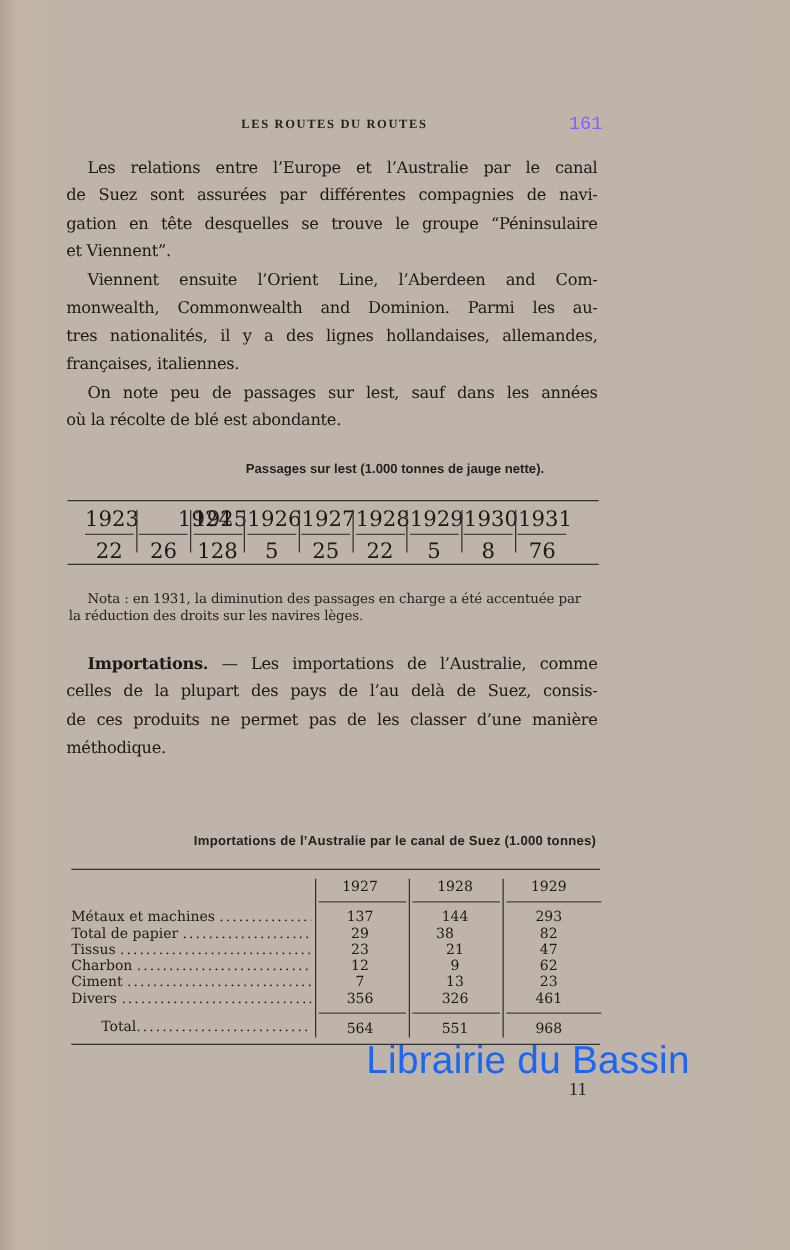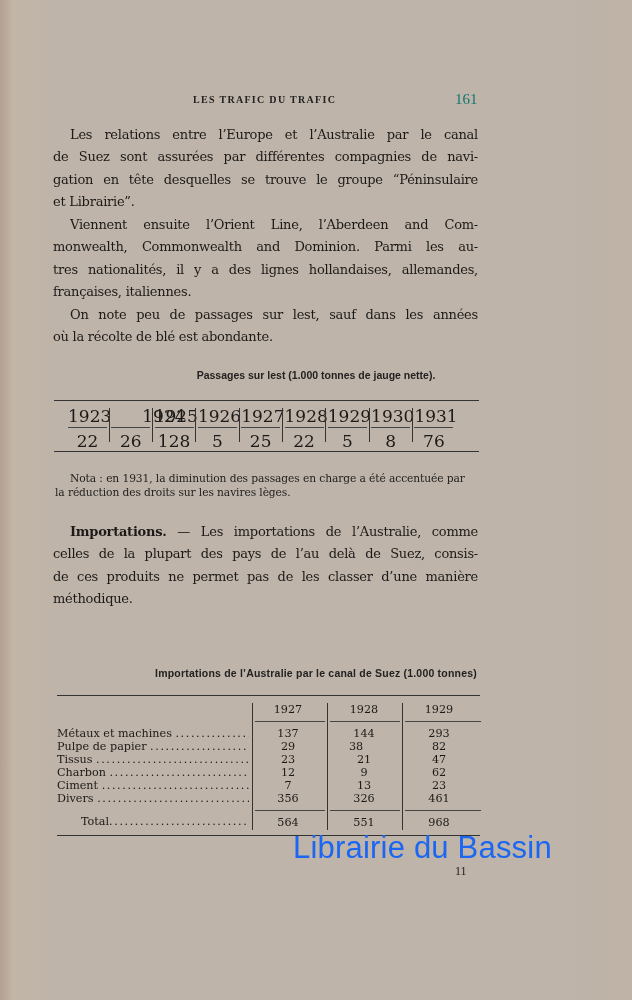--- a/index.html
+++ b/index.html
@@ -7,21 +7,21 @@
       width: 632px; height: 1000px; overflow: hidden; position: relative;
       background: linear-gradient(90deg, #c7b6a8 0px, #c2b5a8 18px, #bfb4a9 60px, #beb4a9 560px, #bfb3a7 632px);
       font-family: "DejaVu Serif", "Liberation Serif", serif;
       color: #1c1a18;
     }
     .page-shade { position: absolute; left: 0; top: 0; width: 14px; height: 1000px;
       background: linear-gradient(90deg, rgba(120,100,85,0.25), rgba(0,0,0,0)); }
     .running-head { position: absolute; top: 92px; left: 0; width: 632px; height: 18px; }
     .running-title { position: absolute; left: 193px; top: 2px; font-size: 10px; letter-spacing: 1.3px;
       font-family: "Liberation Serif", serif; font-weight: bold; color: #222; }
-    .page-num { position: absolute; left: 455px; top: -1px; font-size: 15px; font-family: Liberation Serif, serif; color: #0f766e; }
+    .page-num { position: absolute; left: 455px; top: -1px; font-size: 15px; font-family: Liberation Mono, monospace; color: #8b5cf6; }
 
     .para { position: absolute; left: 53px; width: 425px; font-size: 13px; line-height: 22.4px;
       text-align: justify; font-family: "DejaVu Serif", serif; letter-spacing: -0.25px; }
     .para .line { display: block; white-space: nowrap; text-align-last: justify; }
     .para .line.last { text-align-last: left; }
     .indent { padding-left: 17px; }
 
     .caption { position: absolute; left: 0; width: 632px; text-align: center;
       font-family: "Liberation Sans", sans-serif; font-weight: bold; font-size: 10.5px; color: #222; }
 
@@ -45,39 +45,39 @@
     .t2 .rule-bot { position: absolute; left: 0; top: 140px; width: 423px; border-top: 1.5px solid #333; }
     .t2 .vsep { position: absolute; top: 8px; height: 127px; border-left: 1.3px solid #333; }
     .t2 .hdr { position: absolute; top: 8px; width: 70px; text-align: center; }
     .t2 .hline { position: absolute; top: 26px; border-top: 1.2px solid #444; }
     .t2 .tline { position: absolute; top: 115px; border-top: 1.2px solid #444; }
     .t2 .label { position: absolute; left: 0; width: 192px; white-space: nowrap; overflow: hidden; line-height: 13px; }
     .t2 .label .dots { letter-spacing: 1.6px; }
     .t2 .val { position: absolute; width: 70px; text-align: center; line-height: 13px; }
     .t2 .total-label { position: absolute; left: 24px; width: 168px; white-space: nowrap; overflow: hidden; top: 120px; }
 
-    .footer-sig { position: absolute; left: 455px; top: 864px; font-size: 12px; font-family: "Liberation Serif", serif; color: #222; }
+    .footer-sig { position: absolute; left: 455px; top: 864px; font-size: 15px; font-family: "Liberation Serif", serif; color: #222; }
     .watermark { position: absolute; left: 293px; top: 830px; font-family: "Liberation Sans", sans-serif;
       font-size: 31px; color: #1b66f2; letter-spacing: 0.2px; white-space: nowrap; }
   </style>
 </head>
 <body>
 
 <div class="page-shade"></div>
 
 <div class="running-head">
-  <span class="running-title">LES TRAFIC DU TRAFIC</span>
+  <span class="running-title">LES ROUTES DU ROUTES</span>
   <span class="page-num">161</span>
 </div>
 
 <div class="para" style="top:124px;">
   <span class="line indent">Les relations entre l’Europe et l’Australie par le canal</span>
   <span class="line">de Suez sont assurées par différentes compagnies de navi-</span>
   <span class="line">gation en tête desquelles se trouve le groupe “Péninsulaire</span>
-  <span class="line last">et Librairie”.</span>
+  <span class="line last">et Viennent”.</span>
 </div>
 
 <div class="para" style="top:214px;">
   <span class="line indent">Viennent ensuite l’Orient Line, l’Aberdeen and Com-</span>
   <span class="line">monwealth, Commonwealth and Dominion. Parmi les au-</span>
   <span class="line">tres nationalités, il y a des lignes hollandaises, allemandes,</span>
   <span class="line last">françaises, italiennes.</span>
 </div>
 
 <div class="para" style="top:304px;">
@@ -153,21 +153,21 @@
     <div class="hdr" style="left: 272px;">1928</div>
     <div class="hline" style="left: 273px; width: 70px;"></div>
     <div class="tline" style="left: 273px; width: 70px;"></div>
     <div class="hdr" style="left: 347px;">1929</div>
     <div class="hline" style="left: 348px; width: 76px;"></div>
     <div class="tline" style="left: 348px; width: 76px;"></div>
     <div class="label" style="top: 32px;"><span>Métaux et machines</span> <span class="dots">...................................................</span></div>
     <div class="val" style="left: 196px; top: 32px;">137</div>
     <div class="val" style="left: 272px; top: 32px;">144</div>
     <div class="val" style="left: 347px; top: 32px;">293</div>
-    <div class="label" style="top: 45px;"><span>Pulpe de papier</span> <span class="dots">...................................................</span></div>
+    <div class="label" style="top: 45px;"><span>Total de papier</span> <span class="dots">...................................................</span></div>
     <div class="val" style="left: 196px; top: 45px;">29</div>
     <div class="val" style="left: 264px; top: 45px;">38</div>
     <div class="val" style="left: 347px; top: 45px;">82</div>
     <div class="label" style="top: 58px;"><span>Tissus</span> <span class="dots">...................................................</span></div>
     <div class="val" style="left: 196px; top: 58px;">23</div>
     <div class="val" style="left: 272px; top: 58px;">21</div>
     <div class="val" style="left: 347px; top: 58px;">47</div>
     <div class="label" style="top: 71px;"><span>Charbon</span> <span class="dots">...................................................</span></div>
     <div class="val" style="left: 196px; top: 71px;">12</div>
     <div class="val" style="left: 272px; top: 71px;">9</div>

